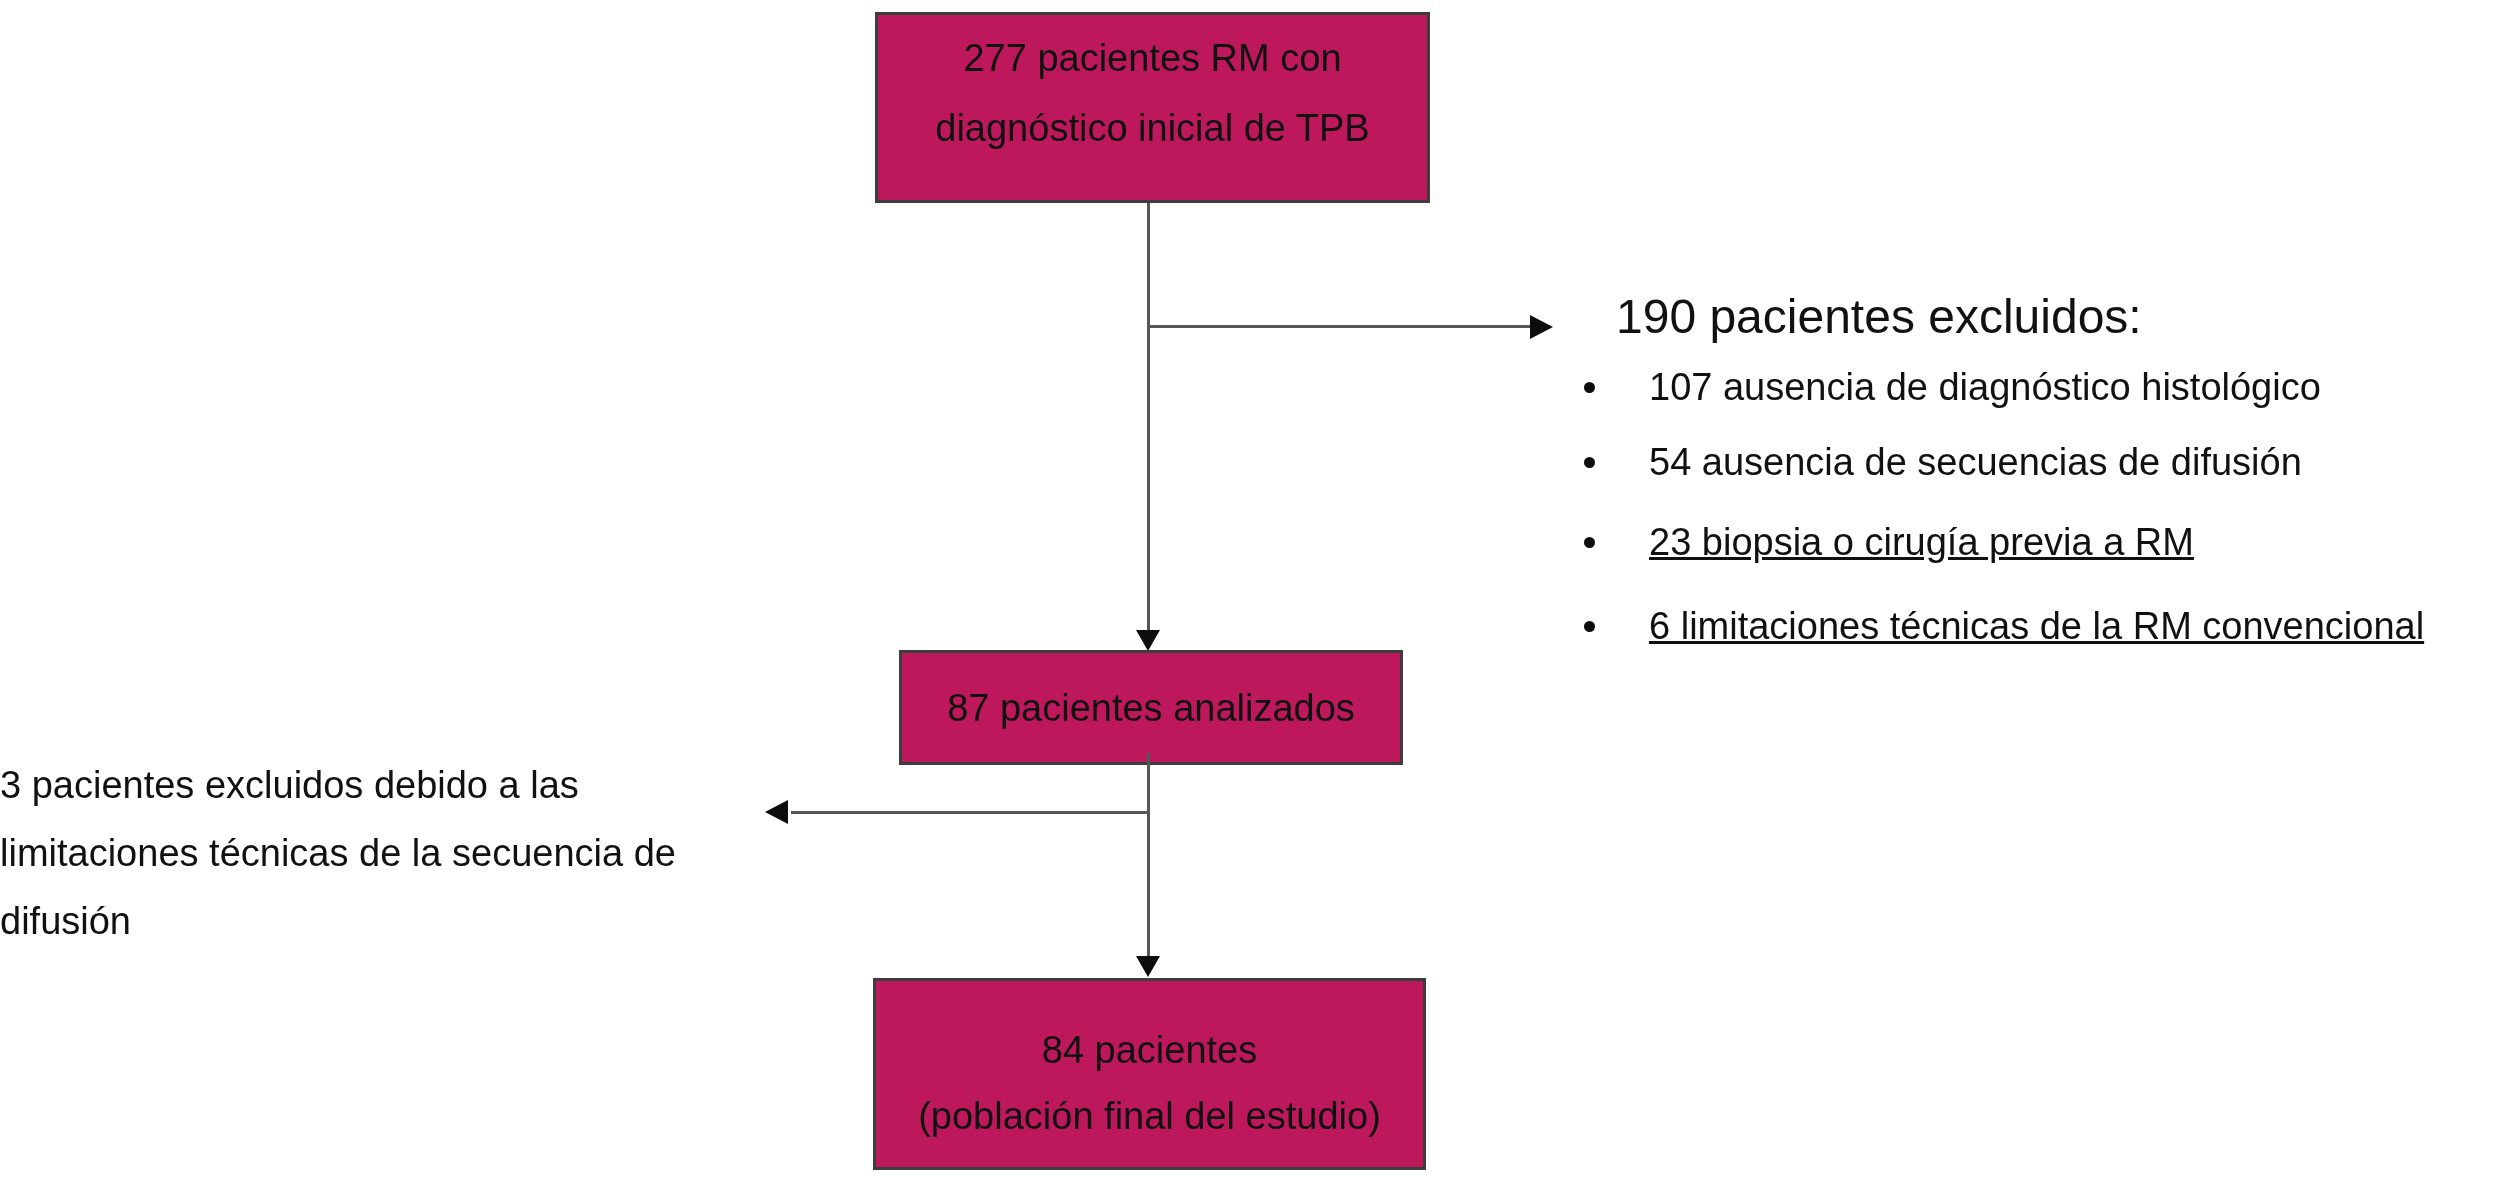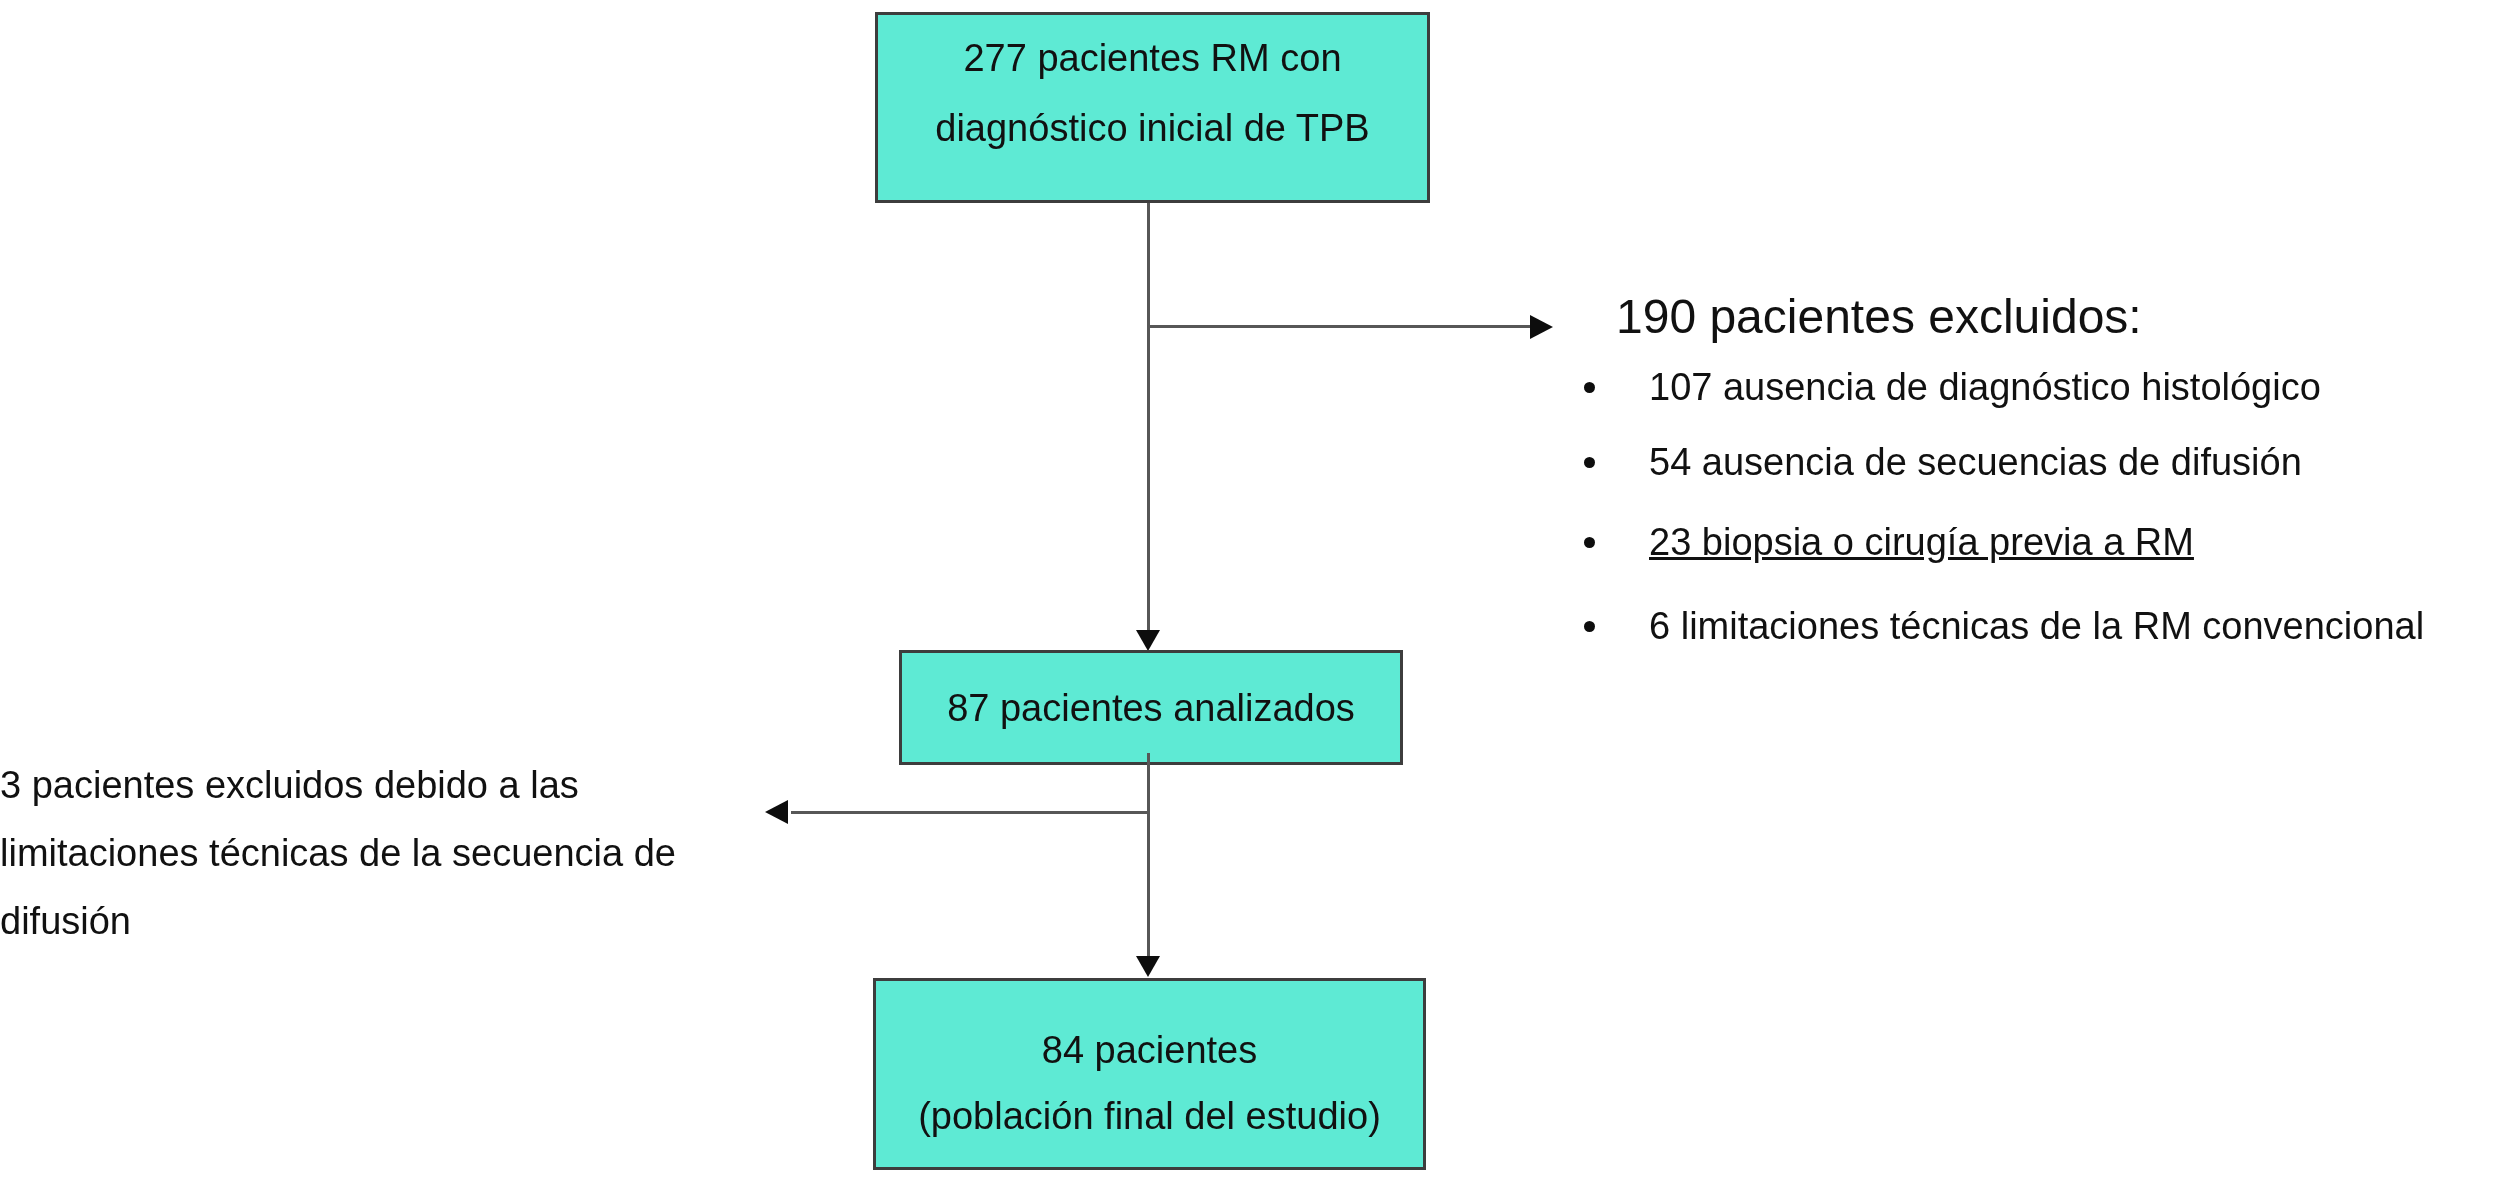--- a/index.html
+++ b/index.html
@@ -13,21 +13,21 @@
     height: 1187px;
     background: #ffffff;
     font-family: "Liberation Sans", sans-serif;
     color: #111111;
     overflow: hidden;
   }
   .box {
     position: absolute;
     box-sizing: border-box;
     border: 3px solid #3d3d3d;
-    background: #5eead4;
+    background: #be185d;
     display: flex;
     flex-direction: column;
     align-items: center;
     justify-content: center;
     text-align: center;
     font-size: 38px;
   }
   .box .bline {
     line-height: 70px;
     white-space: nowrap;
@@ -91,21 +91,21 @@
     left: 1584px;
     display: flex;
     align-items: center;
     font-size: 38px;
     line-height: 46px;
     white-space: nowrap;
   }
   #excl-row-0 { top: 364px; }
   #excl-row-1 { top: 439px; }
   #excl-row-2 { top: 519px; text-decoration: underline; }
-  #excl-row-3 { top: 603px; }
+  #excl-row-3 { top: 603px; text-decoration: underline; }
   .dot {
     flex: none;
     width: 11px;
     height: 11px;
     border-radius: 50%;
     background: #0d0d0d;
     margin-right: 54px;
   }
   .left-note {
     position: absolute;

